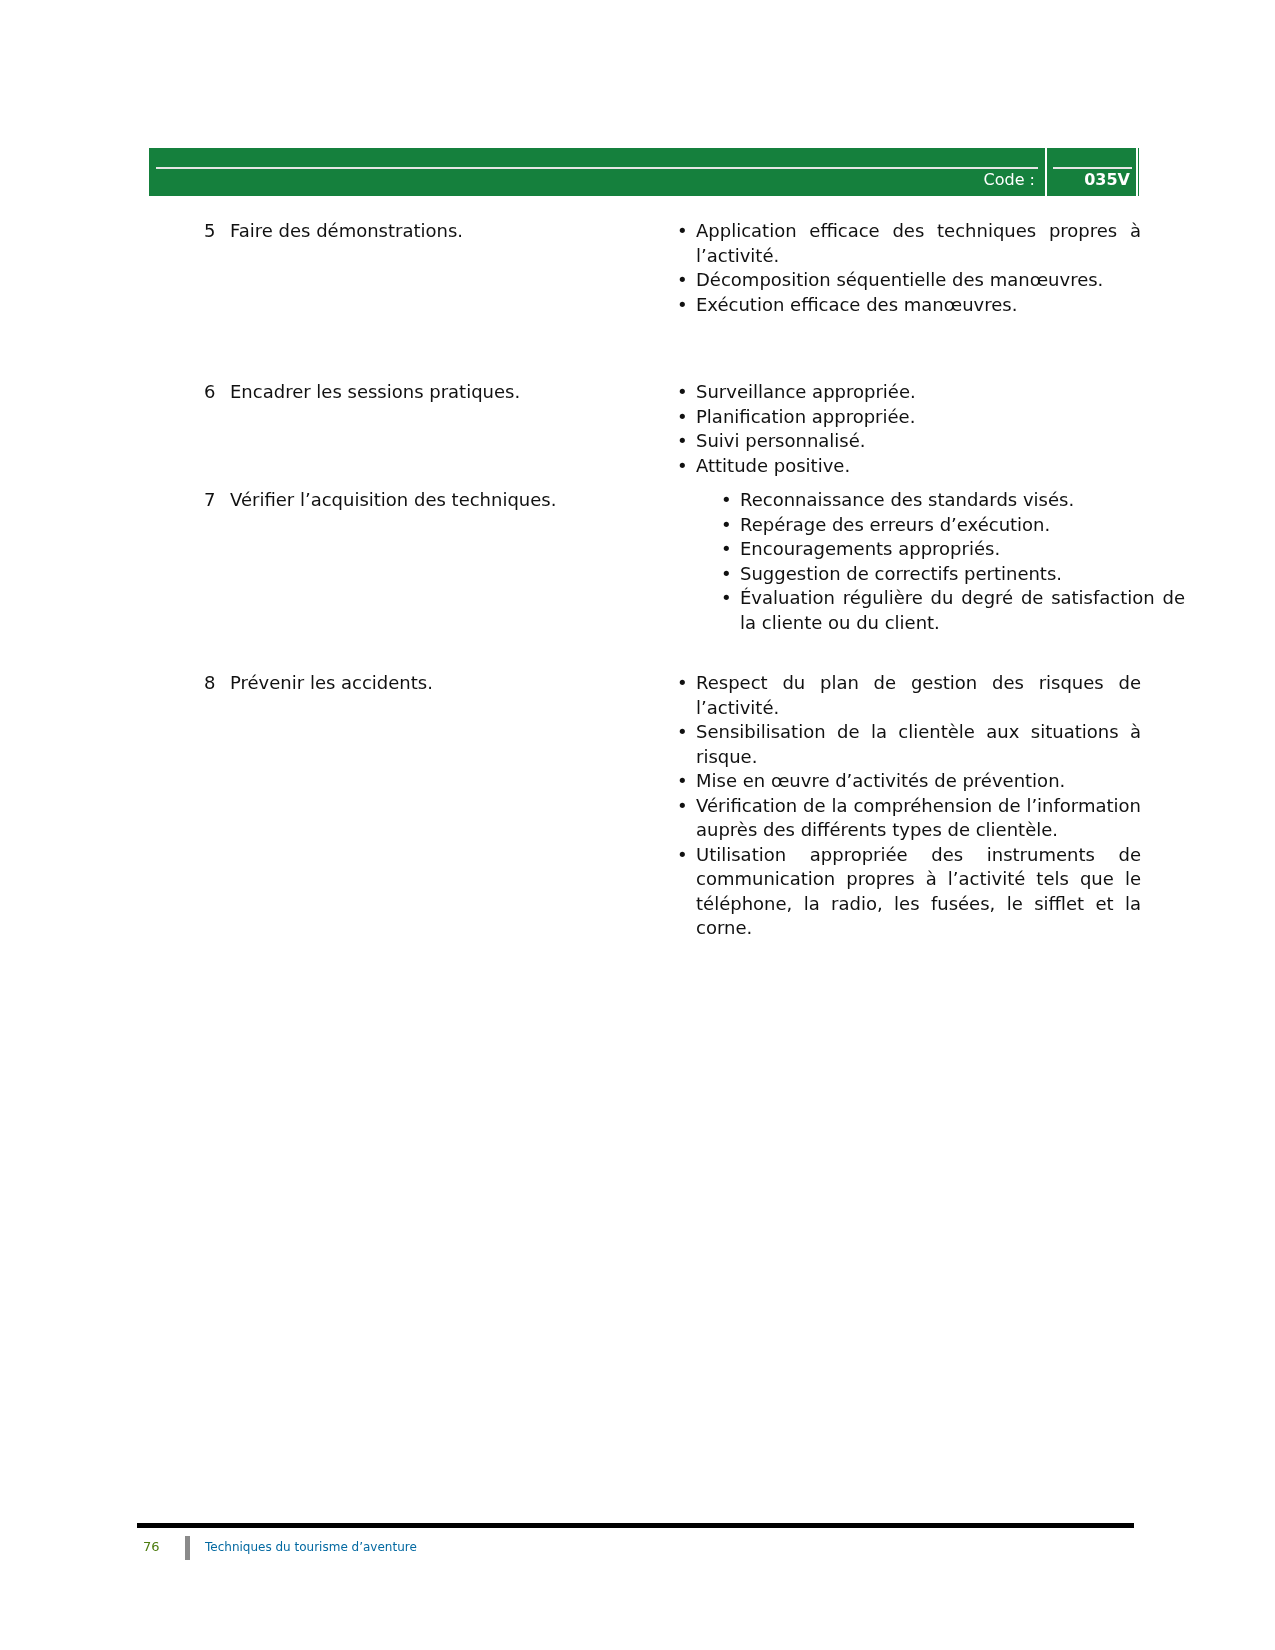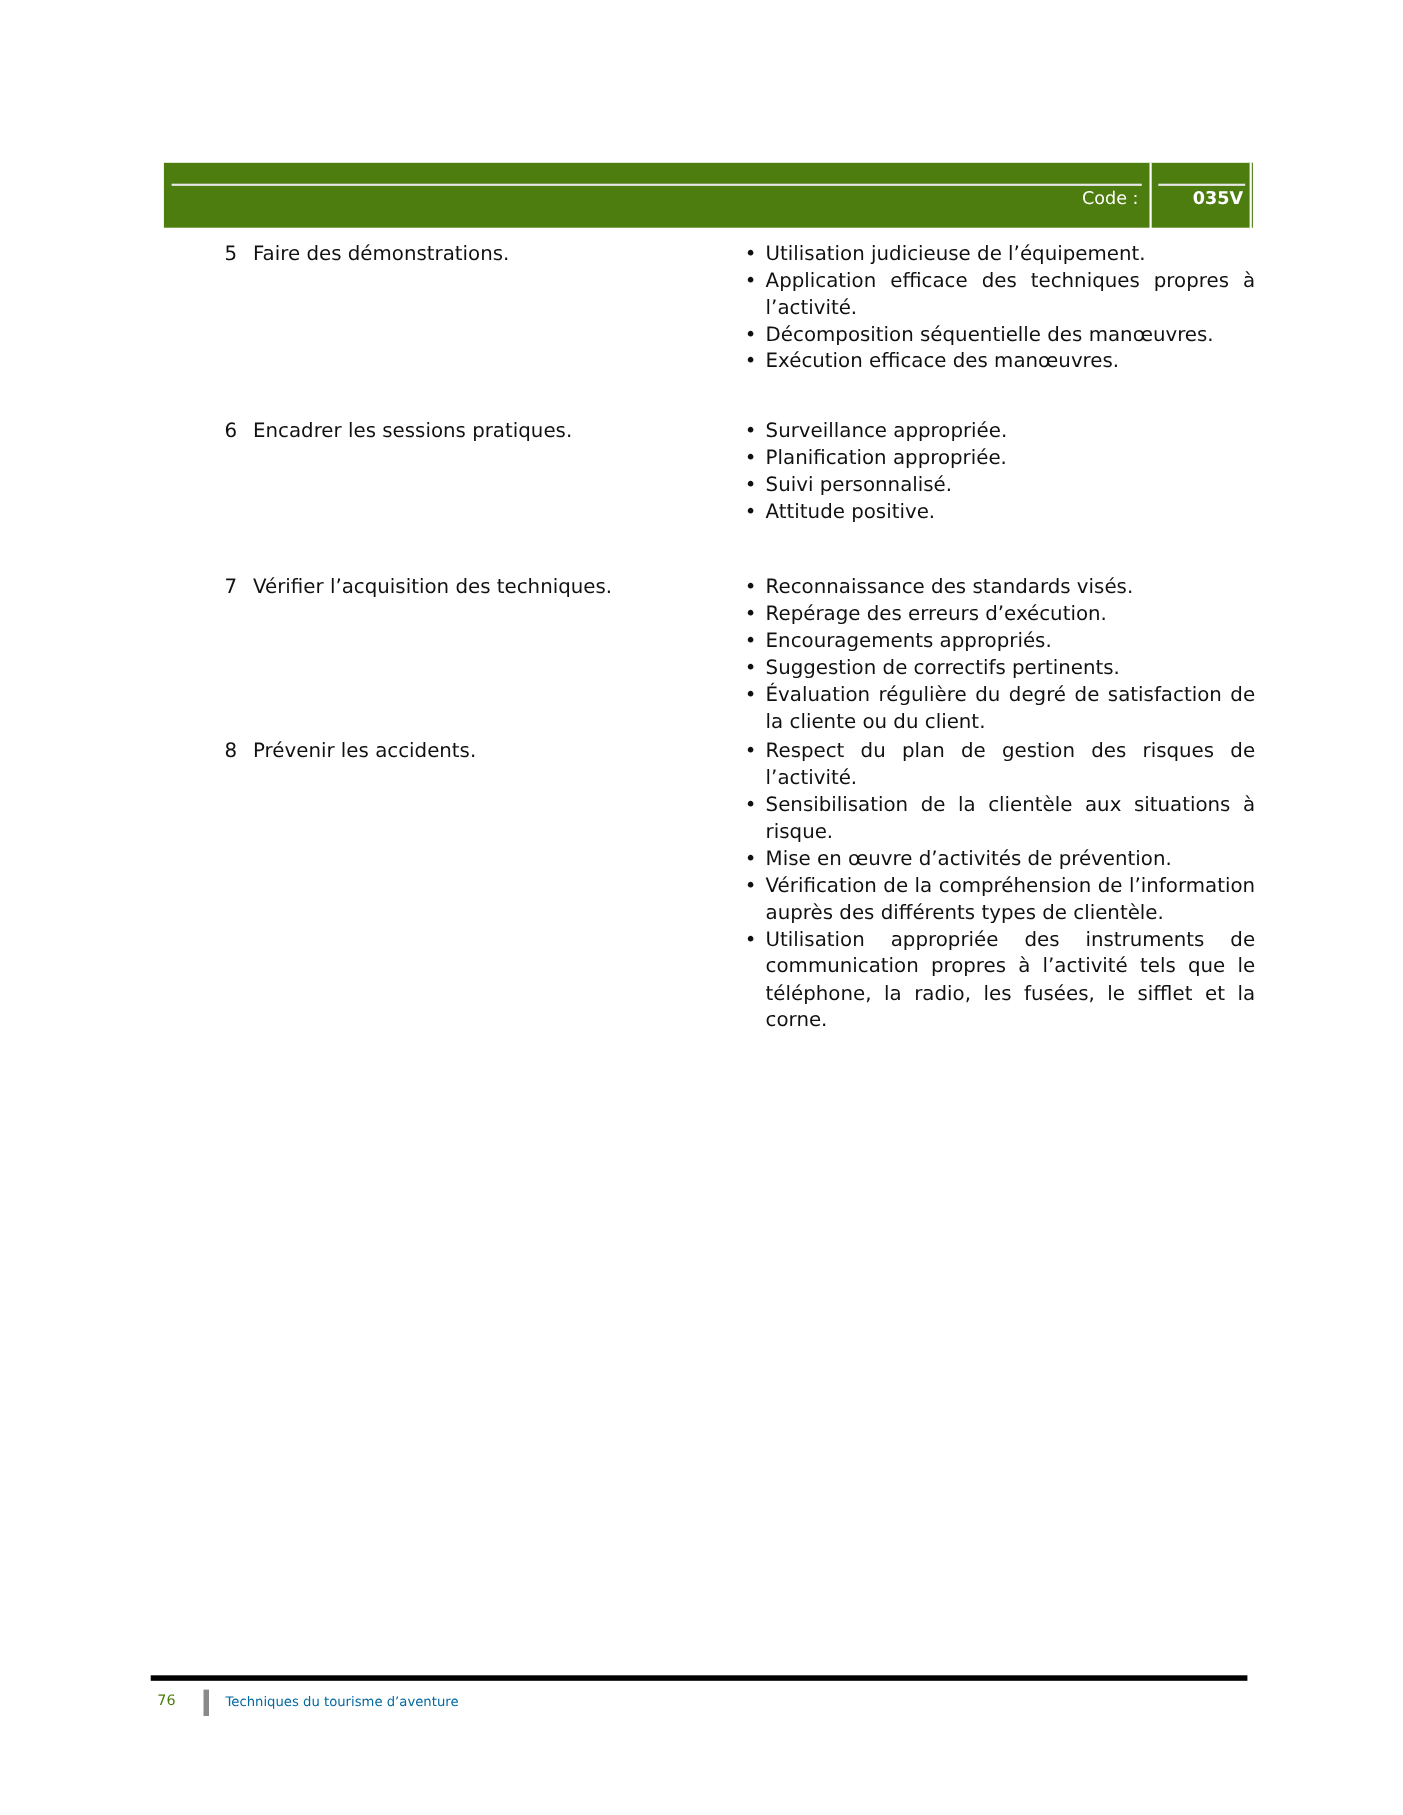--- a/index.html
+++ b/index.html
@@ -10,22 +10,22 @@
     background: #ffffff;
     font-family: "DejaVu Sans", "Liberation Sans", sans-serif;
     color: #111111;
     overflow: hidden;
   }
 
   
   .code-bar {
     position: absolute;
     left: 149px; top: 148px;
-    width: 990px; height: 59px;
-    background: #4d7c0f;
+    width: 990px; height: 48px;
+    background: #15803d;
   }
   .code-bar .rule {
     position: absolute;
     top: 19px; height: 2px;
     background: #e6e6e6;
   }
   .code-bar .rule-left  { left: 7px;   width: 882px; }
   .code-bar .rule-right { left: 904px; width: 79px;  }
   .code-bar .vdiv {
     position: absolute; top: 0;
@@ -51,21 +51,21 @@
     position: absolute;
     left: 156px;
     width: 937px;
     display: flex;
     font-size: 18px;
     line-height: 24.5px;
     margin-left: 48px;
   }
   .row-5 { top: 219px; }
   .row-6 { top: 380px; }
-  .row-7 { top: 522px; }
+  .row-7 { top: 488px; gap: 44px; }
   .row-8 { top: 671px; }
   .cell-left { width: 472px; flex: 0 0 472px; }
   .cell-left .num { display: inline-block; width: 26px; }
   .cell-right {
     width: 465px; flex: 0 0 465px;
     margin: 0; padding: 0;
     list-style: none;
     text-align: justify;
     text-justify: inter-word;
   }
@@ -122,21 +122,20 @@
     <div class="code-value">035V</div>
   </header>
 
   <main>
 
     <section class="row row-5">
       <div class="cell-left">
         <span class="num">5</span><span class="title">Faire des démonstrations.</span>
       </div>
       <ul class="cell-right">
-        <li>Utilisation judicieuse de l’équipement.</li>
         <li>Application efficace des techniques propres à l’activité.</li>
         <li>Décomposition séquentielle des manœuvres.</li>
         <li>Exécution efficace des manœuvres.</li>
       </ul>
     </section>
 
     <section class="row row-6">
       <div class="cell-left">
         <span class="num">6</span><span class="title">Encadrer les sessions pratiques.</span>
       </div>

